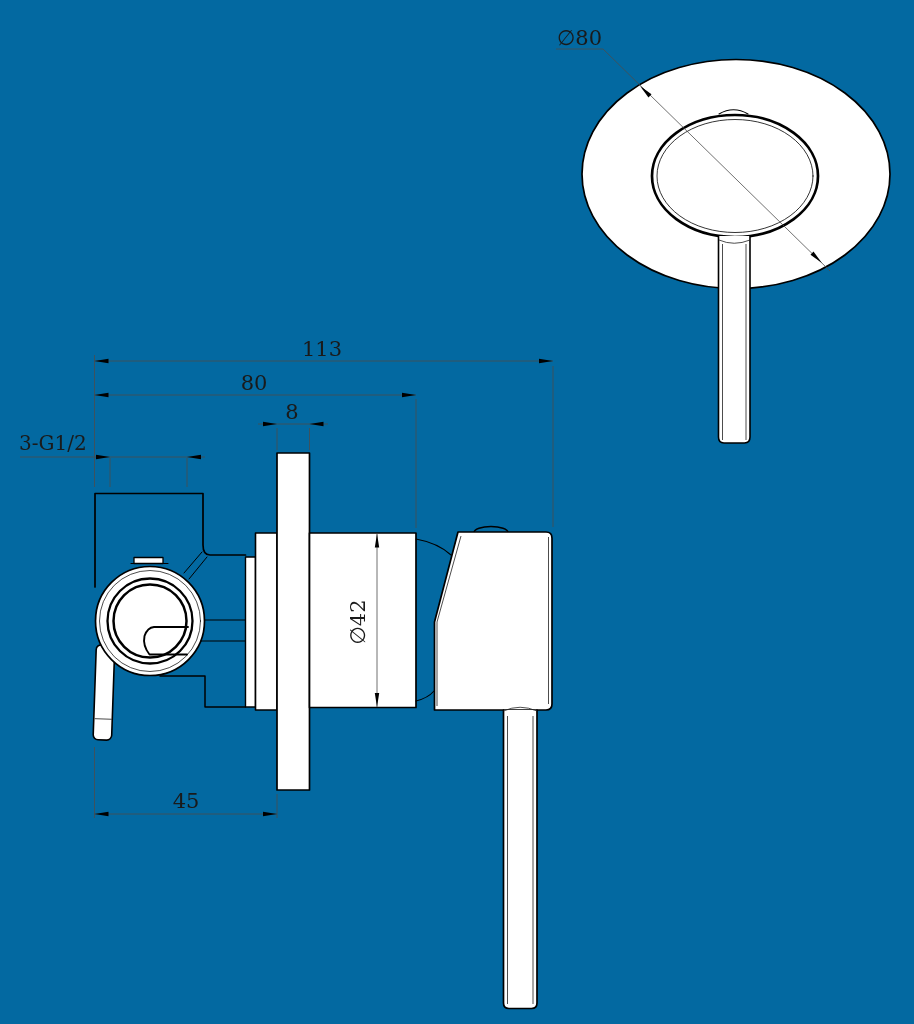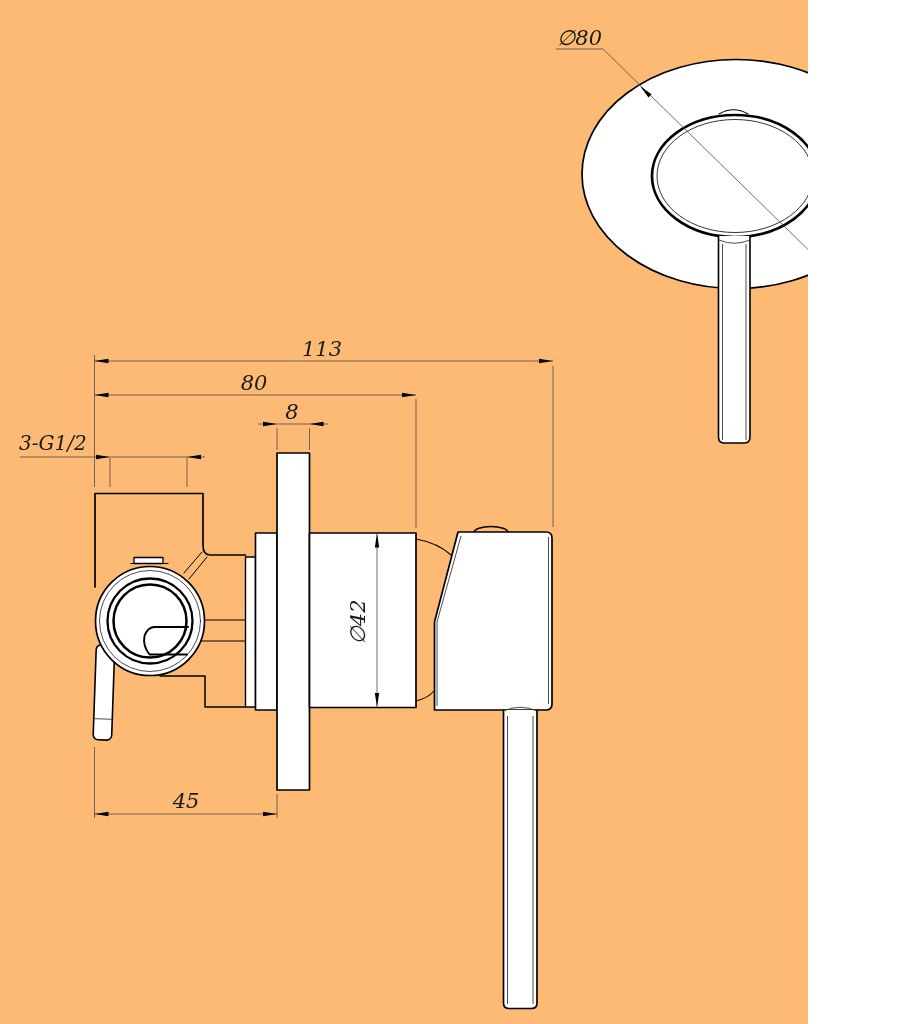--- a/index.html
+++ b/index.html
@@ -1,16 +1,16 @@
 <!DOCTYPE html>
 <html><head>
 <meta charset="utf-8">
 <style>
   html,body{margin:0;padding:0;background:#ffffff;}
-  .canvas{width:808px;height:1024px;background:#fdba74;position:relative;overflow:hidden;font-style:italic;}
+  .canvas{width:914px;height:1024px;background:#0369a1;position:relative;overflow:hidden;}
   svg{display:block;}
   .dim-text{font-family:"DejaVu Serif","Liberation Serif",serif;font-size:21px;fill:#1a1a1a;}
   .dim-text-sm{font-family:"DejaVu Serif","Liberation Serif",serif;font-size:20px;fill:#1a1a1a;}
   .outline{stroke:#000000;fill:none;stroke-linecap:round;stroke-linejoin:round;}
   .filled{stroke:#000000;fill:#ffffff;stroke-linejoin:round;}
   .thin{stroke:#1f1f1f;fill:none;stroke-width:0.8;}
   .dimline{stroke:#4d4d4d;fill:none;stroke-width:0.8;}
   .arrow{fill:#000000;stroke:none;}
 </style>
 </head>

